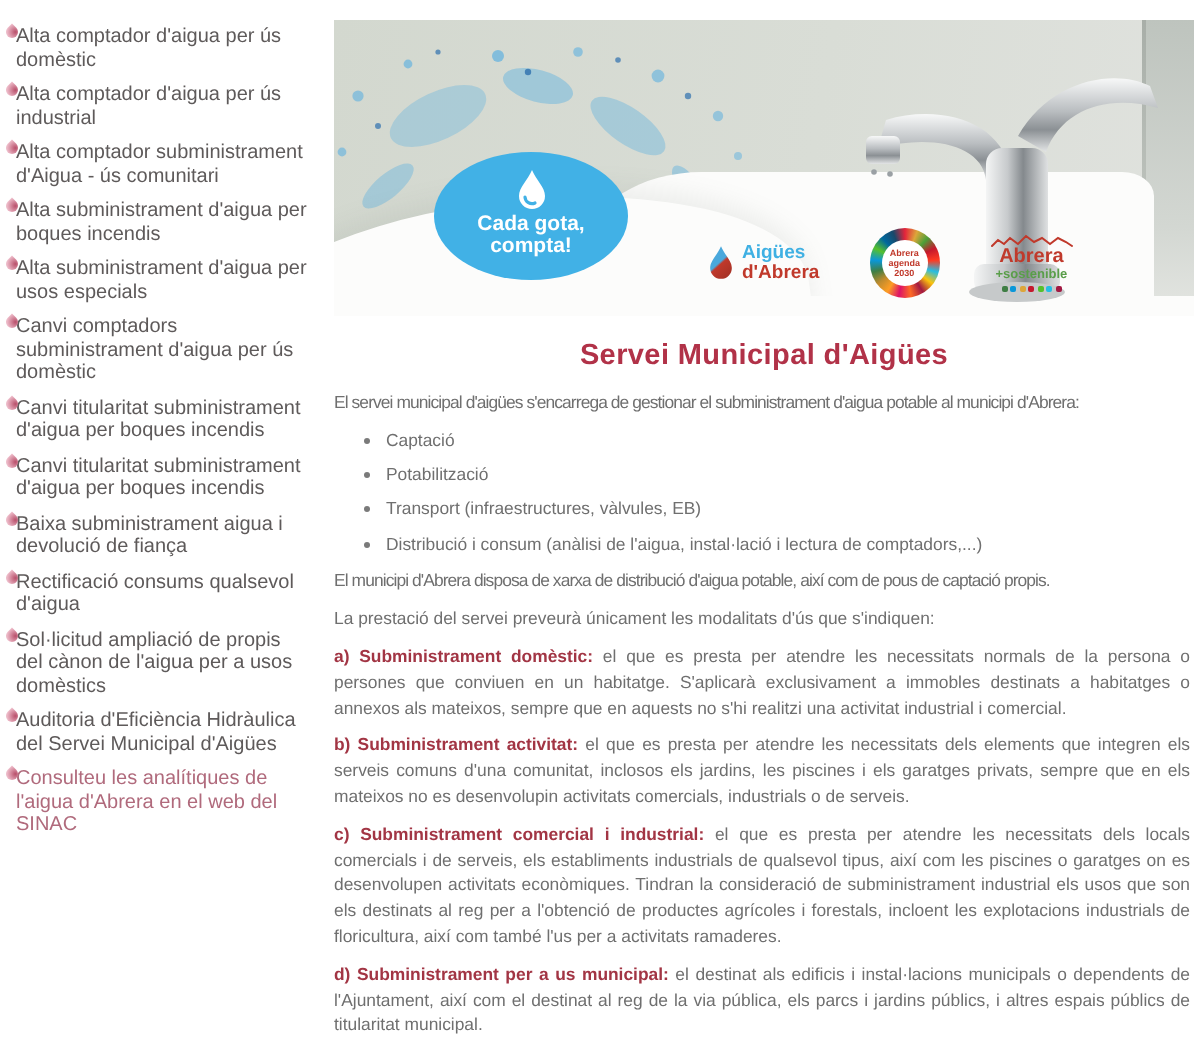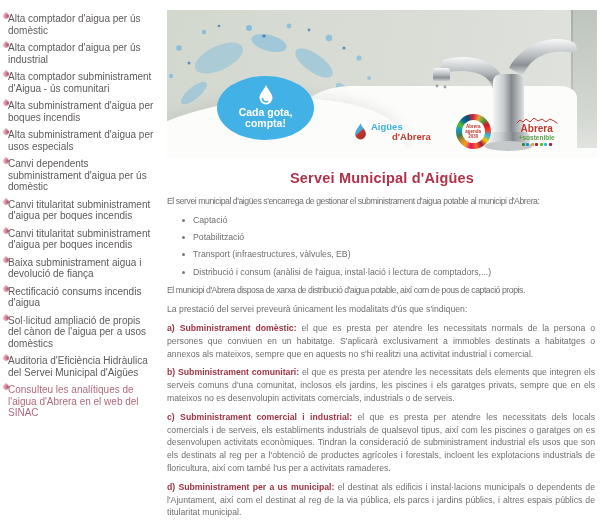--- a/index.html
+++ b/index.html
@@ -52,21 +52,21 @@
     display:flex; flex-direction:column; align-items:center; justify-content:center;
     color:#fff; text-align:center;
   }
   .bubble .drop-ic { margin:-4px 0 1px 0; }
   .bubble .b-line { font-weight:bold; font-size:10.5px; line-height:10.5px; }
 
   .logos { position:absolute; left:186px; bottom:9px; display:flex; align-items:center; gap:25px; }
   .logo-aigues { display:flex; align-items:center; gap:3px; }
   .logo-aigues .la-text { display:flex; flex-direction:column; line-height:9.5px; font-weight:bold; font-size:9.5px; }
   .la-text .l1 { color:#3fb0e3; }
-  .la-text .l2 { color:#c0392b;margin-left:21px; }
+  .la-text .l2 { color:#c0392b; }
   .sdg-wheel { position:relative; width:35px; height:35px; border-radius:50%;
     background:conic-gradient(#e5243b,#dda63a,#4c9f38,#c5192d,#ff3a21,#26bde2,#fcc30b,#a21942,#fd6925,#dd1367,#fd9d24,#bf8b2e,#3f7e44,#0a97d9,#56c02b,#00689d,#19486a,#e5243b); }
   .sdg-wheel .sdg-center { position:absolute; left:6px; top:6px; width:23px; height:23px;
     border-radius:50%; background:#fff; display:flex; flex-direction:column;
     align-items:center; justify-content:center; color:#c0392b; font-weight:bold;
     font-size:4.5px; line-height:5px; }
   .logo-sost { display:flex; flex-direction:column; align-items:center; line-height:9px; }
   .logo-sost .s1 { color:#c0392b; font-weight:bold; font-size:10px; }
   .logo-sost .s2 { color:#5a9e4a; font-weight:bold; font-size:6.5px; }
   .sost-icons { display:flex; gap:1.5px; margin-top:1px; }
@@ -92,25 +92,25 @@
 <body>
 
 <div class="layout">
 
   <nav class="sidebar">
     <div class="side-item"><span class="arrow-ic"></span><span>Alta comptador d'aigua per ús domèstic</span></div>
     <div class="side-item"><span class="arrow-ic"></span><span>Alta comptador d'aigua per ús industrial</span></div>
     <div class="side-item"><span class="arrow-ic"></span><span>Alta comptador subministrament d'Aigua - ús comunitari</span></div>
     <div class="side-item"><span class="arrow-ic"></span><span>Alta subministrament d'aigua per boques incendis</span></div>
     <div class="side-item"><span class="arrow-ic"></span><span>Alta subministrament d'aigua per usos especials</span></div>
-    <div class="side-item"><span class="arrow-ic"></span><span>Canvi dependents subministrament d'aigua per ús domèstic</span></div>
+    <div class="side-item"><span class="arrow-ic"></span><span>Canvi comptadors subministrament d'aigua per ús domèstic</span></div>
     <div class="side-item"><span class="arrow-ic"></span><span>Canvi titularitat subministrament d'aigua per boques incendis</span></div>
     <div class="side-item"><span class="arrow-ic"></span><span>Canvi titularitat subministrament d'aigua per boques incendis</span></div>
     <div class="side-item"><span class="arrow-ic"></span><span>Baixa subministrament aigua i devolució de fiança</span></div>
-    <div class="side-item"><span class="arrow-ic"></span><span>Rectificació consums incendis d'aigua</span></div>
+    <div class="side-item"><span class="arrow-ic"></span><span>Rectificació consums qualsevol d'aigua</span></div>
     <div class="side-item"><span class="arrow-ic"></span><span>Sol·licitud ampliació de propis del cànon de l'aigua per a usos domèstics</span></div>
     <div class="side-item"><span class="arrow-ic"></span><span>Auditoria d'Eficiència Hidràulica del Servei Municipal d'Aigües</span></div>
     <div class="side-item link"><span class="arrow-ic"></span><span>Consulteu les analítiques de l'aigua d'Abrera en el web del SINAC</span></div>
   </nav>
 
   <main class="main">
 
     <div class="hero">
       <div class="mirror-line"></div>
       <div class="mirror-col"></div>
@@ -241,21 +241,21 @@
         <li>Transport (infraestructures, vàlvules, EB)</li>
         <li>Distribució i consum (anàlisi de l'aigua, instal·lació i lectura de comptadors,...)</li>
       </ul>
 
       <p class="para one-line">El municipi d'Abrera disposa de xarxa de distribució d'aigua potable, així com de pous de captació propis.</p>
 
       <p class="para">La prestació del servei preveurà únicament les modalitats d'ús que s'indiquen:</p>
 
       <p class="para"><b class="lead">a) Subministrament domèstic:</b><span> el que es presta per atendre les necessitats normals de la persona o persones que conviuen en un habitatge. S'aplicarà exclusivament a immobles destinats a habitatges o annexos als mateixos, sempre que en aquests no s'hi realitzi una activitat industrial i comercial.</span></p>
 
-      <p class="para"><b class="lead">b) Subministrament comunitari:</b><span> el que es presta per atendre les necessitats dels elements que integren els serveis comuns d'una comunitat, inclosos els jardins, les piscines i els garatges privats, sempre que en els mateixos no es desenvolupin activitats comercials, industrials o de serveis.</span></p>
+      <p class="para"><b class="lead">b) Subministrament activitat:</b><span> el que es presta per atendre les necessitats dels elements que integren els serveis comuns d'una comunitat, inclosos els jardins, les piscines i els garatges privats, sempre que en els mateixos no es desenvolupin activitats comercials, industrials o de serveis.</span></p>
 
       <p class="para"><b class="lead">c) Subministrament comercial i industrial:</b><span> el que es presta per atendre les necessitats dels locals comercials i de serveis, els establiments industrials de qualsevol tipus, així com les piscines o garatges on es desenvolupen activitats econòmiques. Tindran la consideració de subministrament industrial els usos que son els destinats al reg per a l'obtenció de productes agrícoles i forestals, incloent les explotacions industrials de floricultura, així com també l'us per a activitats ramaderes.</span></p>
 
       <p class="para"><b class="lead">d) Subministrament per a us municipal:</b><span> el destinat als edificis i instal·lacions municipals o dependents de l'Ajuntament, així com el destinat al reg de la via pública, els parcs i jardins públics, i altres espais públics de titularitat municipal.</span></p>
     </div>
 
   </main>
 </div>
 
 </body></html>

